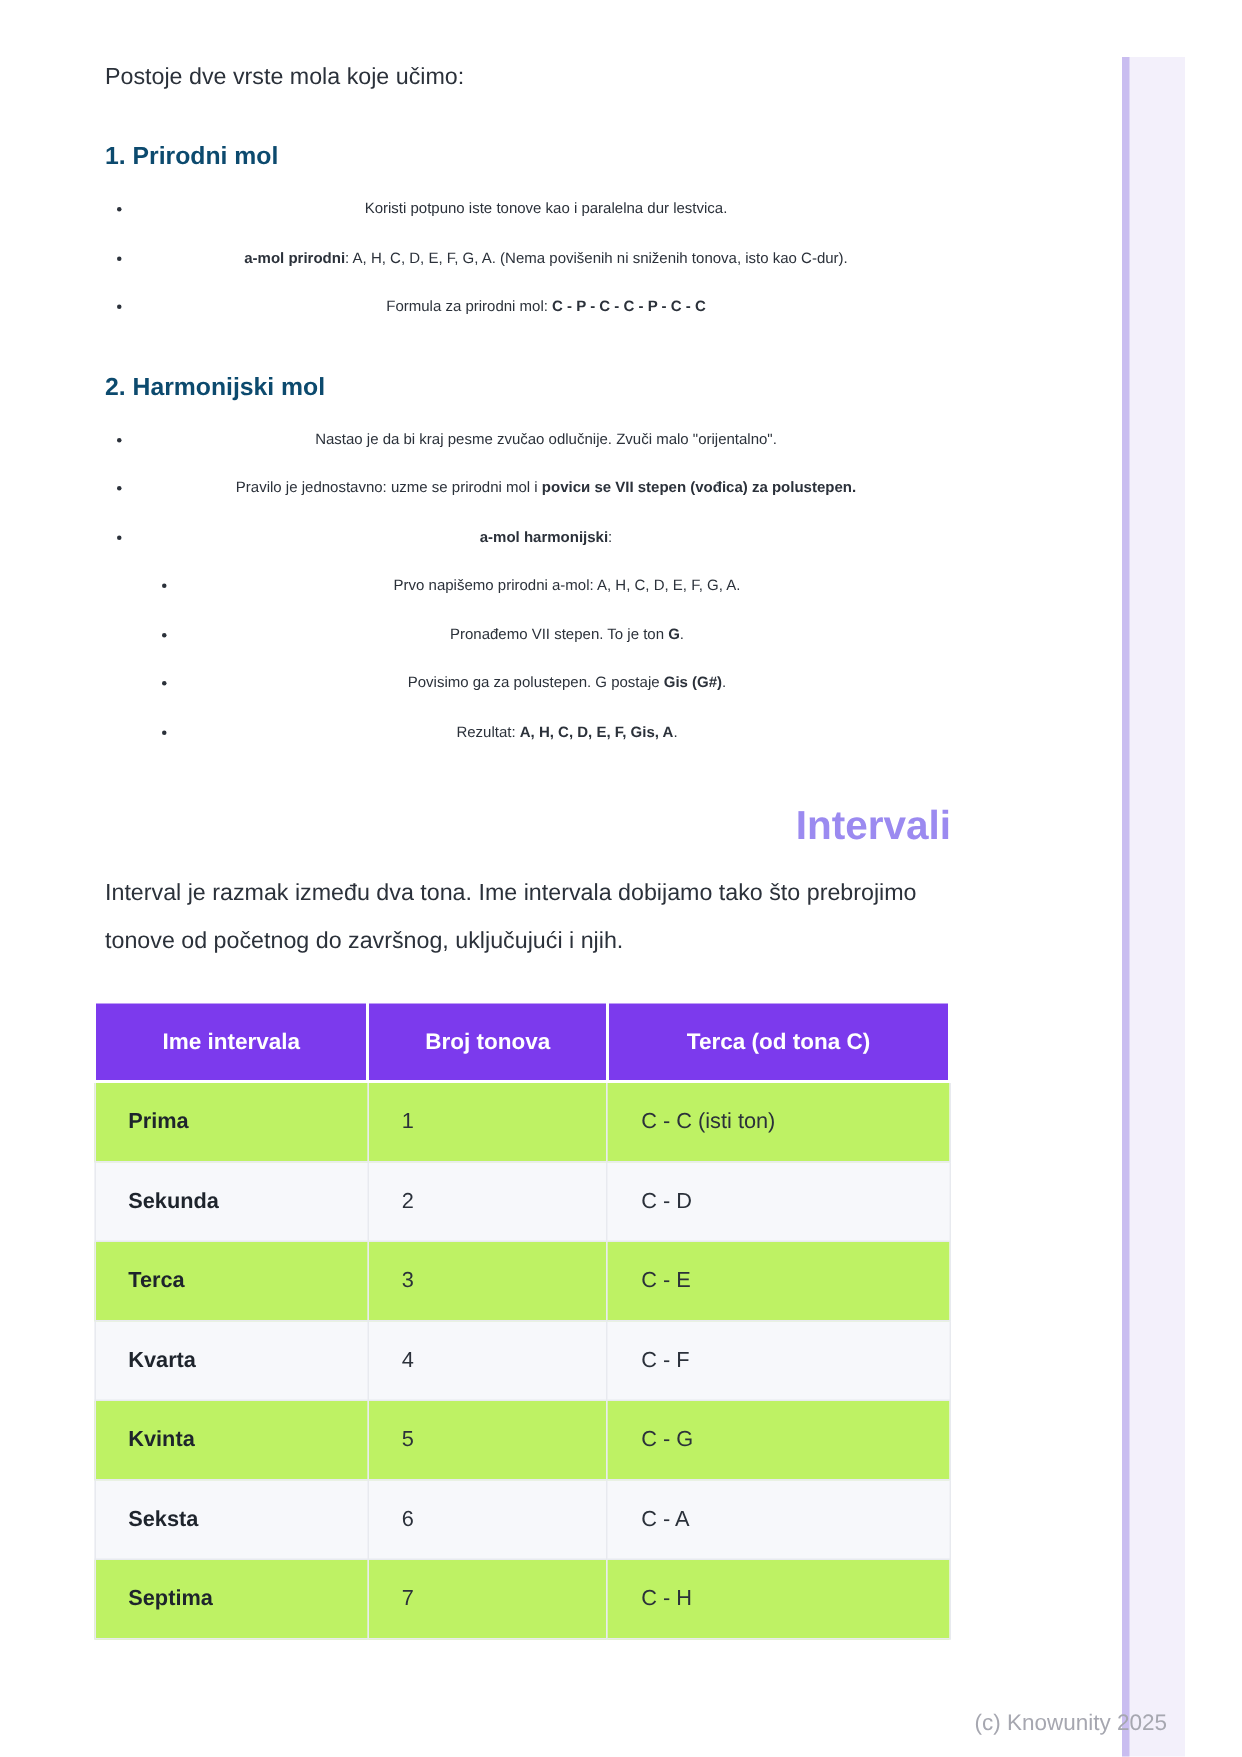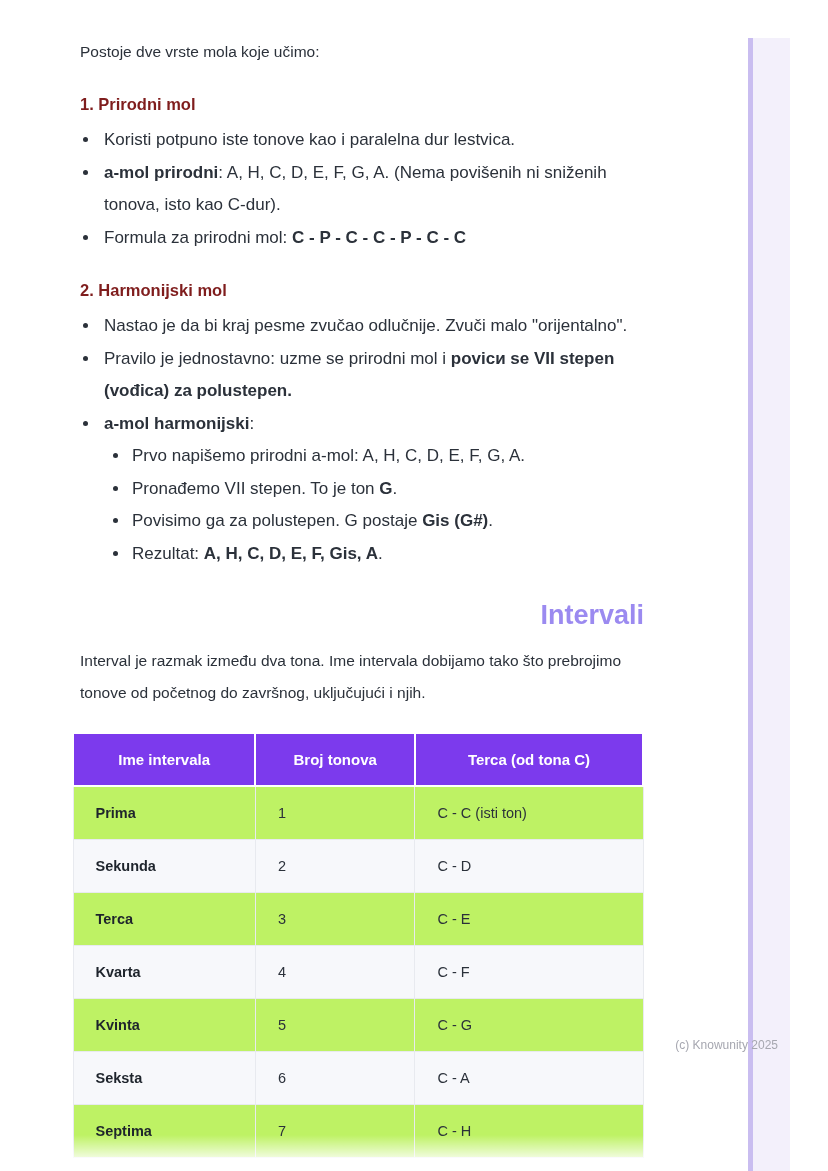--- a/index.html
+++ b/index.html
@@ -8,44 +8,45 @@
     width: 828px; height: 1171px;
     background: #ffffff;
     font-family: "Liberation Sans", sans-serif;
     color: #272d35;
     position: relative;
     overflow: hidden;
   }
 
   .content {
     position: absolute;
-    left: 72px; top: 36px;
+    left: 62px; top: 36px;
     width: 572px;
   }
 
   .intro-p, .body-p {
     margin: 0 0 0 8px;
     font-size: 15.5px;
     line-height: 32px;
     color: #2b313a;
   }
 
   h3.sub-heading {
     margin: 27px 0 0 8px;
     font-size: 16.5px;
     font-weight: bold;
-    color: #7f1d1d;
+    color: #0c4a6e;
   }
 
   ul.l1 {
     margin: 10px 0 0 8px;
     padding-left: 20px;
-    font-size: 17px;
+    font-size: 10px;
     line-height: 32.5px;
     color: #2b313a;
+    text-align: center;
   }
   ul.l1 > li { padding-left: 4px; }
   ul.l2 {
     margin: 0;
     padding-left: 26px;
     list-style-type: disc;
   }
   ul.l2 > li { padding-left: 2px; }
   .b { font-weight: bold; }
 
@@ -85,22 +86,22 @@
   .side-strip {
     position: absolute;
     top: 38px; left: 748px;
     width: 42px; height: 1133px;
     background: #f3f0fb;
     border-left: 5px solid #c9bdf0;
   }
 
   .footer-credit {
     position: absolute;
-    top: 1038px; right: 50px;
-    font-size: 12px;
+    top: 1140px; right: 50px;
+    font-size: 15px;
     color: #a6a7b0;
     z-index: 6;
   }
 
   .bottom-fade {
     position: absolute;
     bottom: 0; left: 0;
     width: 700px; height: 36px;
     background: linear-gradient(rgba(255,255,255,0), #ffffff 80%);
     z-index: 5;

